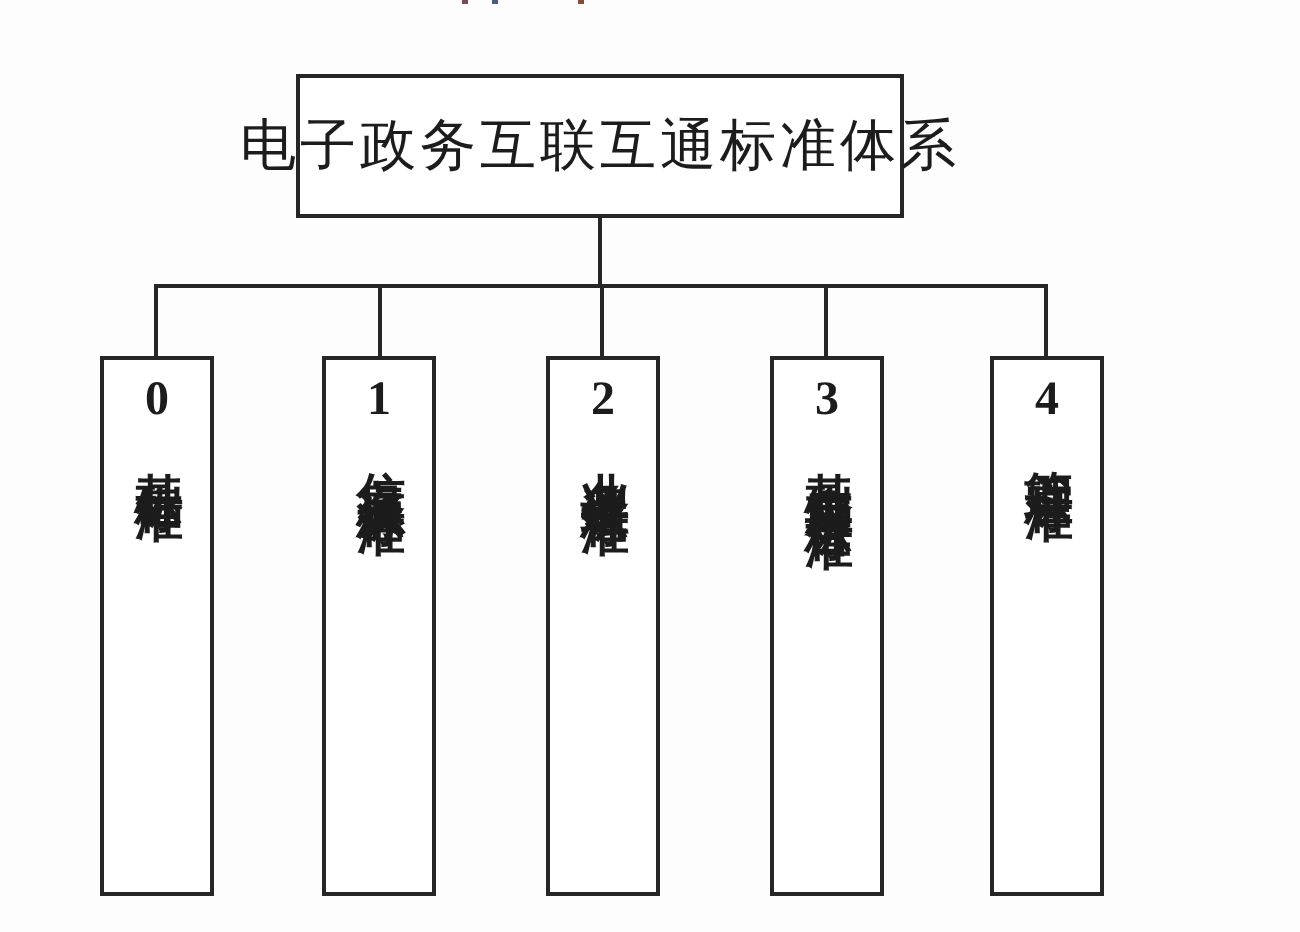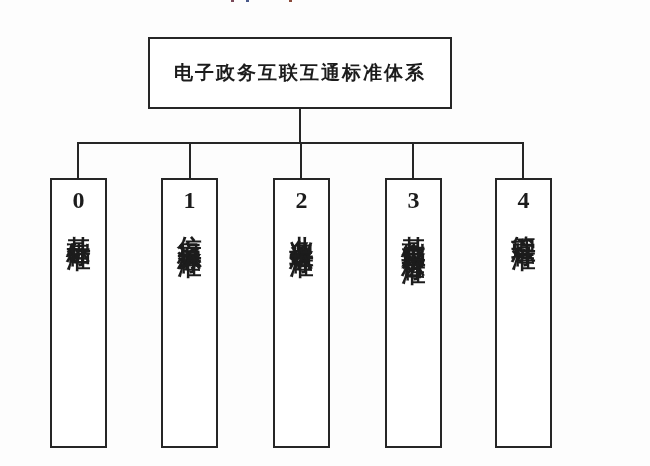--- a/index.html
+++ b/index.html
@@ -25,22 +25,22 @@
     position: absolute;
     left: 148px; top: 37px;
     width: 304px; height: 72px;
     border: 2px solid var(--line-color);
     background: #fff;
     display: flex;
     align-items: center;
     justify-content: center;
   }
   .root-box span {
-    font-size: 19px;
-    font-weight: bold;
+    font-size: 28px;
+    font-weight: normal;
     letter-spacing: 2px;
     white-space: nowrap;
     text-align: right;
   }
   
   .line {
     position: absolute;
     background: var(--line-color);
   }
   .line.v { width: 2px; }

